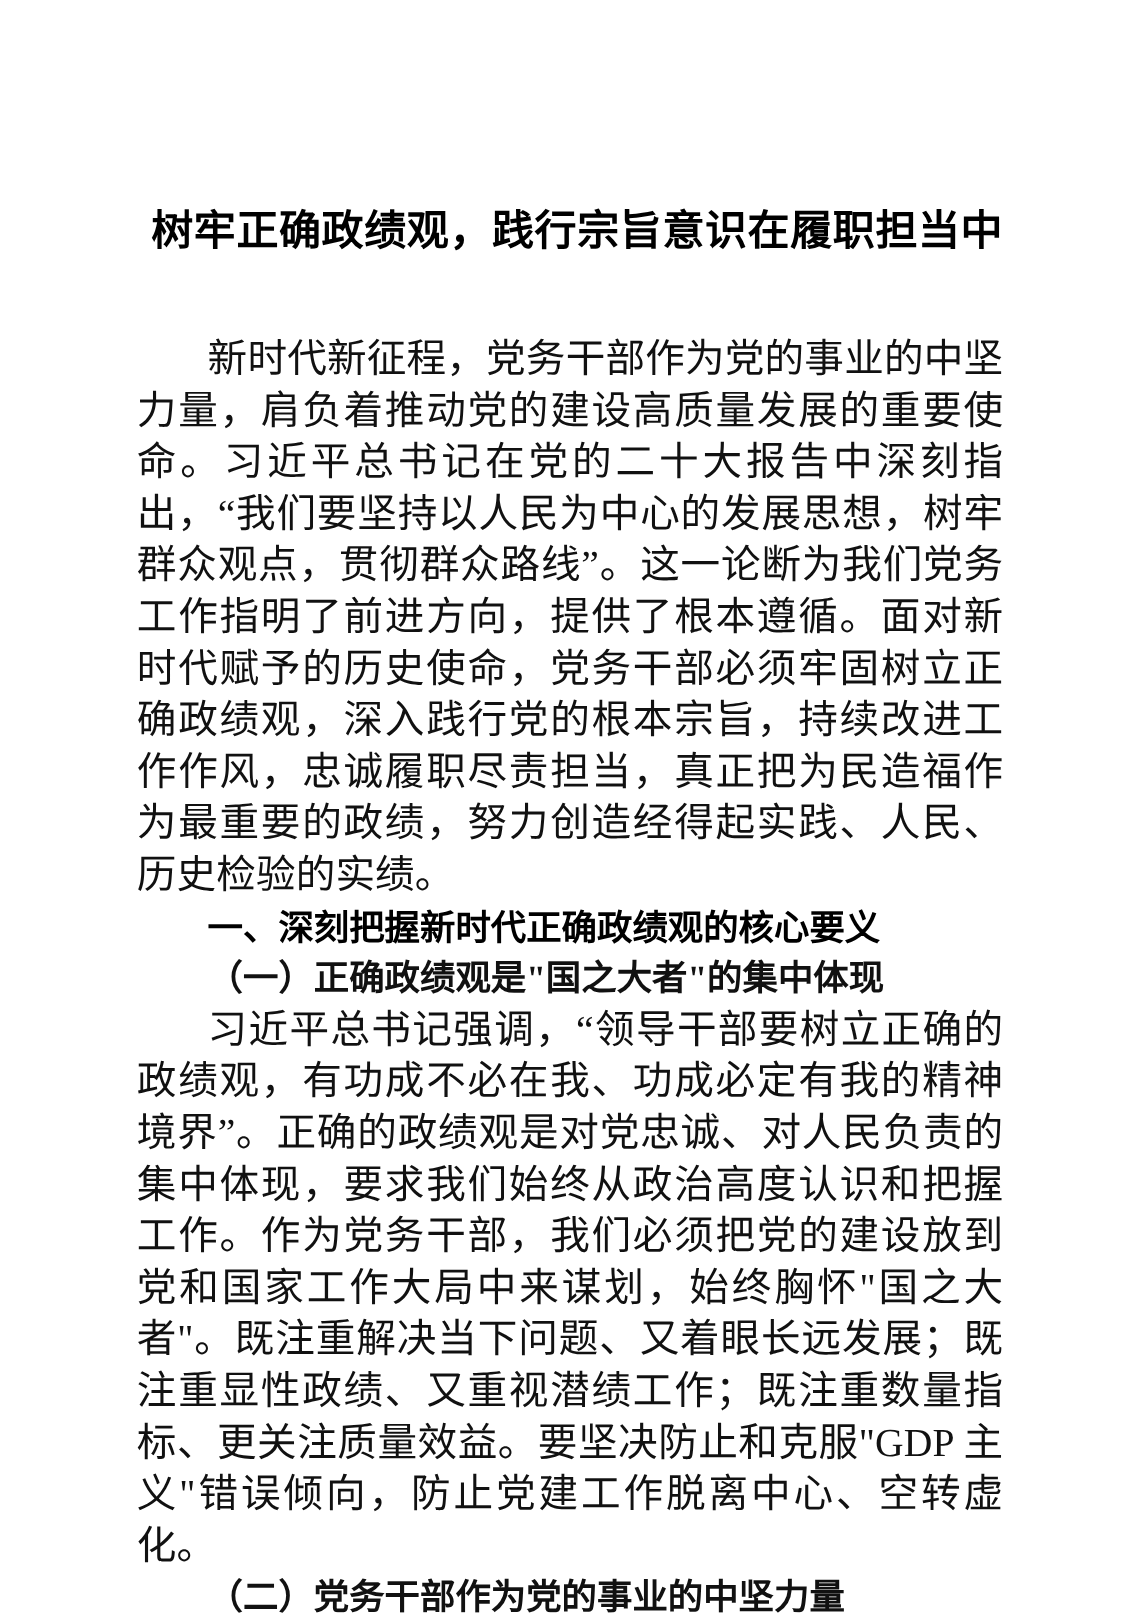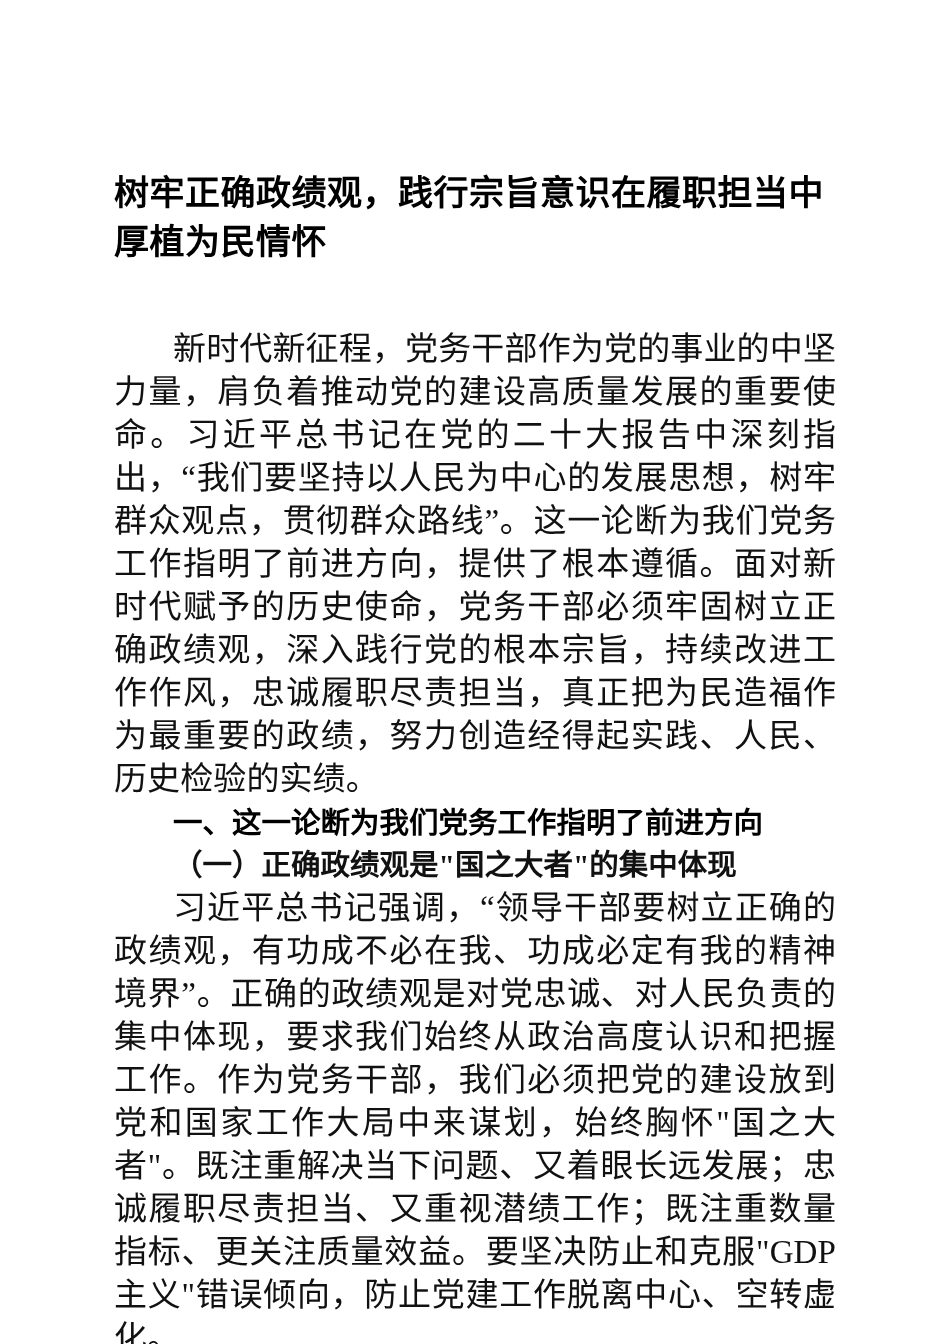--- a/index.html
+++ b/index.html
@@ -35,21 +35,21 @@
 
   
   .doc-title {
     margin: 0;
     padding: 0;
     font-family: "Liberation Sans", "DejaVu Sans", sans-serif;
     font-weight: 700;
     font-size: 35px;
     line-height: 49px;
     color: #000000;
-    text-align: left;
+    text-align: right;
     letter-spacing: 0.5px;
     padding-top: 168px;
     word-break: break-all;
   }
 
   
   .para {
     margin: 0;
     padding: 0;
     font-family: "Liberation Serif", "DejaVu Serif", serif;
@@ -93,27 +93,26 @@
   }
 </style>
 </head>
 <body>
 
 <div class="page">
   <div class="content">
 
     <h1 class="doc-title">
       <span>树牢正确政绩观，践行宗旨意识在履职担当中</span><br>
-      <span>厚植为民情怀</span>
     </h1>
 
     <p class="para para--lead">新时代新征程，党务干部作为党的事业的中坚力量，肩负着推动党的建设高质量发展的重要使命。习近平总书记在党的二十大报告中深刻指出，“我们要坚持以人民为中心的发展思想，树牢群众观点，贯彻群众路线”。这一论断为我们党务工作指明了前进方向，提供了根本遵循。面对新时代赋予的历史使命，党务干部必须牢固树立正确政绩观，深入践行党的根本宗旨，持续改进工作作风，忠诚履职尽责担当，真正把为民造福作为最重要的政绩，努力创造经得起实践、人民、历史检验的实绩。</p>
 
-    <h2 class="h1-sec">一、这一论断为我们党务工作指明了前进方向</h2>
+    <h2 class="h1-sec">一、深刻把握新时代正确政绩观的核心要义</h2>
 
     <h3 class="h2-sec">（一）正确政绩观是"国之大者"的集中体现</h3>
 
-    <p class="para">习近平总书记强调，“领导干部要树立正确的政绩观，有功成不必在我、功成必定有我的精神境界”。正确的政绩观是对党忠诚、对人民负责的集中体现，要求我们始终从政治高度认识和把握工作。作为党务干部，我们必须把党的建设放到党和国家工作大局中来谋划，始终胸怀"国之大者"。既注重解决当下问题、又着眼长远发展；忠诚履职尽责担当、又重视潜绩工作；既注重数量指标、更关注质量效益。要坚决防止和克服"GDP 主义"错误倾向，防止党建工作脱离中心、空转虚化。</p>
+    <p class="para">习近平总书记强调，“领导干部要树立正确的政绩观，有功成不必在我、功成必定有我的精神境界”。正确的政绩观是对党忠诚、对人民负责的集中体现，要求我们始终从政治高度认识和把握工作。作为党务干部，我们必须把党的建设放到党和国家工作大局中来谋划，始终胸怀"国之大者"。既注重解决当下问题、又着眼长远发展；既注重显性政绩、又重视潜绩工作；既注重数量指标、更关注质量效益。要坚决防止和克服"GDP 主义"错误倾向，防止党建工作脱离中心、空转虚化。</p>
 
     <h3 class="h2-sec">（二）党务干部作为党的事业的中坚力量</h3>
 
   </div>
 </div>
 
 </body></html>

